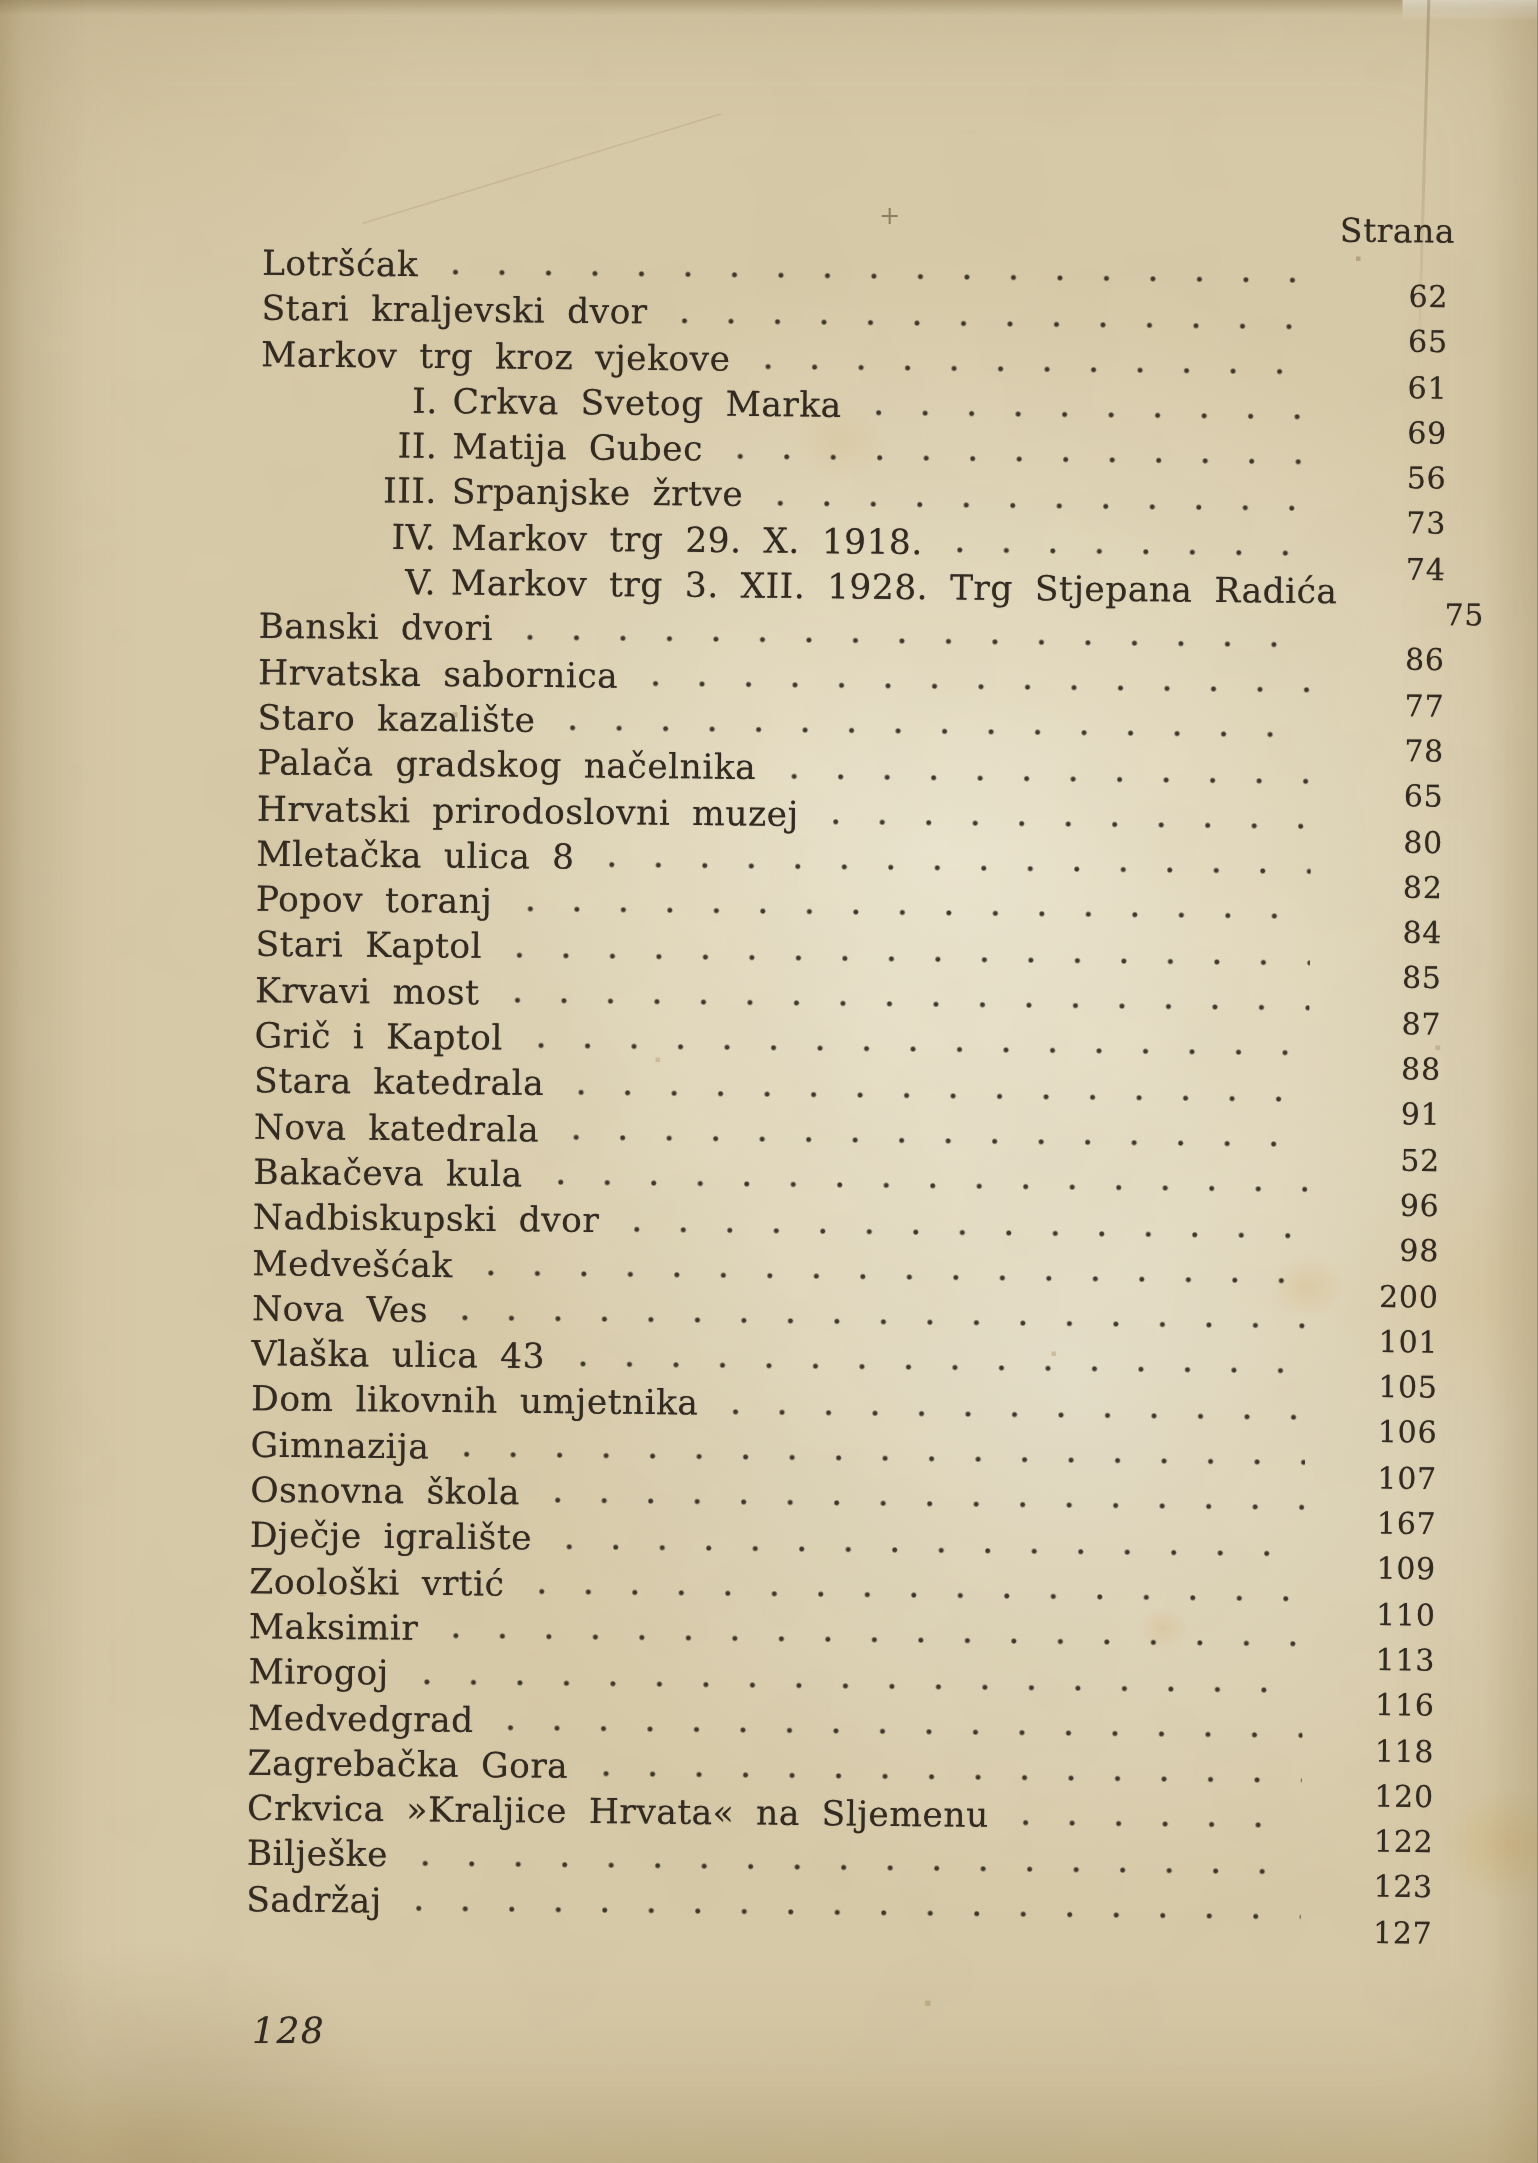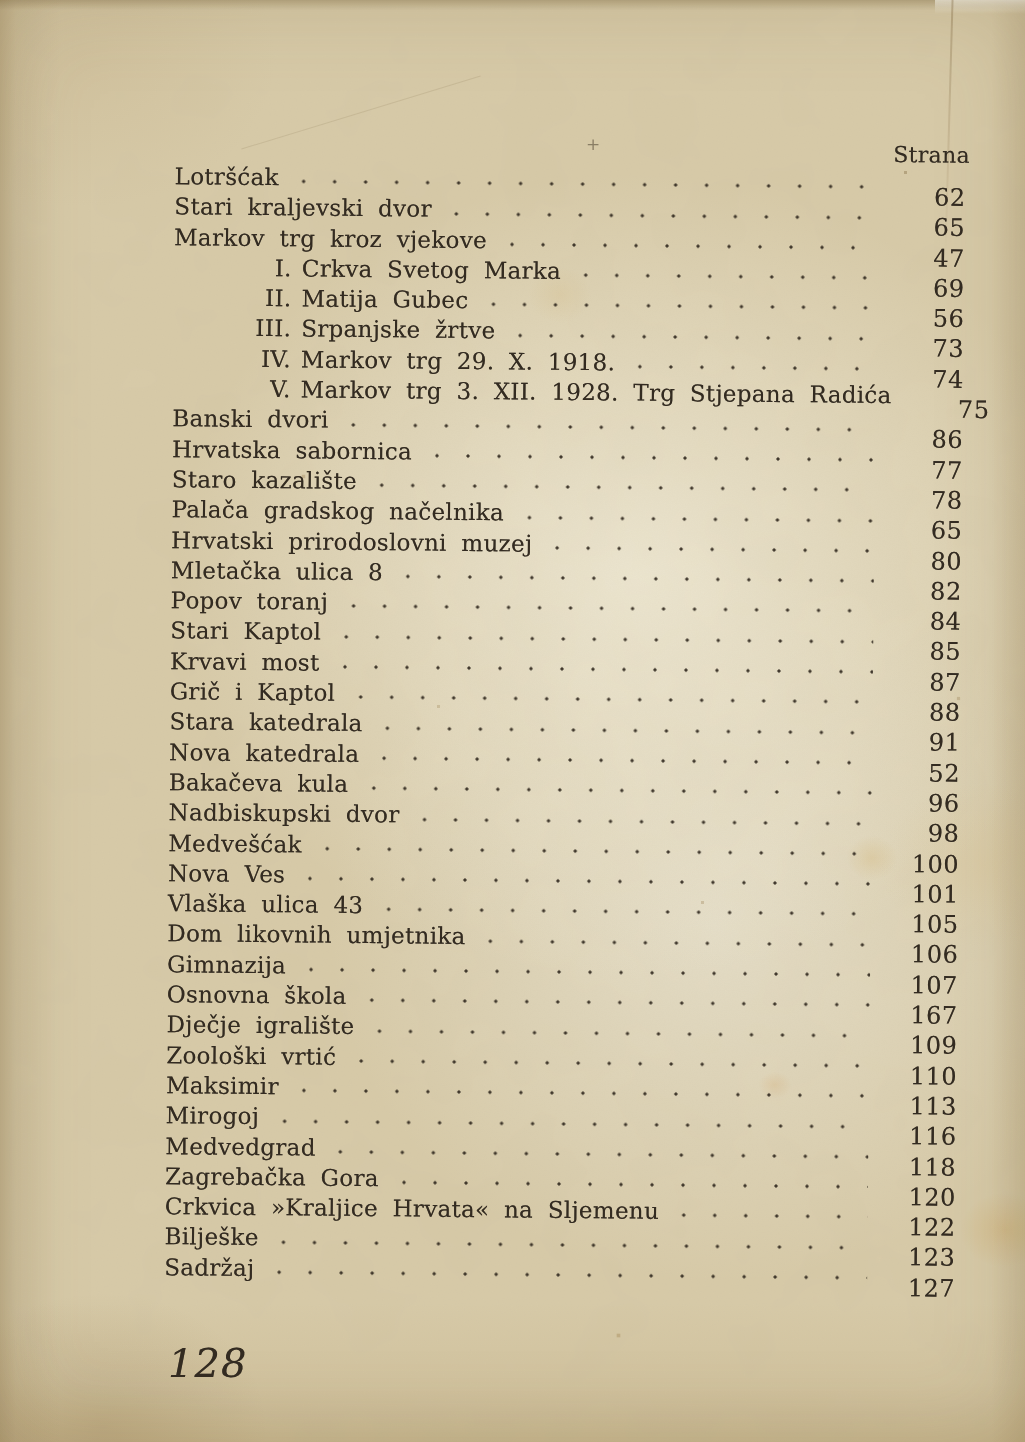--- a/index.html
+++ b/index.html
@@ -73,25 +73,25 @@
   .row.has-num .numeral{display:block;width:118px;flex:none;text-align:right;margin-right:10px;}
   .title{flex:none;font-size:23px;word-spacing:7px;letter-spacing:0.3px;}
   .dots{
     flex:1;align-self:flex-end;height:10px;min-width:0;
     margin:0 30px 6px 10px;
     background-image:radial-gradient(2.1px 2.1px at 15px 5px, rgba(50,42,32,0.92) 55%, rgba(50,42,32,0) 100%);
     background-size:31px 10px;background-repeat:repeat-x;
   }
   .pagenum{
     flex:none;width:58px;text-align:right;padding-right:6px;
-    font-size:24px;position:relative;top:14px;letter-spacing:0.5px;
+    font-size:20px;position:relative;top:14px;letter-spacing:0.5px;
   }
   .folio{
     position:absolute;left:168px;top:1340px;
-    font-size:40px;font-style:italic;letter-spacing:1px;
+    font-size:24px;font-style:italic;letter-spacing:1px;
     text-shadow:0 0 0.6px rgba(46,40,32,0.55);
   }
 </style>
 </head>
 <body>
 
 <div class="page" style="--paper: #d8cba9; --ink: #332b21;">
 
   <svg class="grain" width="1025" height="1442" aria-hidden="true">
     <filter id="mottle">
@@ -123,21 +123,21 @@
         <div class="row">
 
       <span class="title">Stari kraljevski dvor</span>
       <span class="dots"></span>
       <span class="pagenum">65</span>
     </div>
         <div class="row">
 
       <span class="title">Markov trg kroz vjekove</span>
       <span class="dots"></span>
-      <span class="pagenum">47</span>
+      <span class="pagenum">61</span>
     </div>
         <div class="row has-num">
       <span class="numeral">I.</span>
       <span class="title">Crkva Svetog Marka</span>
       <span class="dots"></span>
       <span class="pagenum">69</span>
     </div>
         <div class="row has-num">
       <span class="numeral">II.</span>
       <span class="title">Matija Gubec</span>
@@ -243,21 +243,21 @@
         <div class="row">
 
       <span class="title">Nadbiskupski dvor</span>
       <span class="dots"></span>
       <span class="pagenum">98</span>
     </div>
         <div class="row">
 
       <span class="title">Medvešćak</span>
       <span class="dots"></span>
-      <span class="pagenum">100</span>
+      <span class="pagenum">200</span>
     </div>
         <div class="row">
 
       <span class="title">Nova Ves</span>
       <span class="dots"></span>
       <span class="pagenum">101</span>
     </div>
         <div class="row">
 
       <span class="title">Vlaška ulica 43</span>

